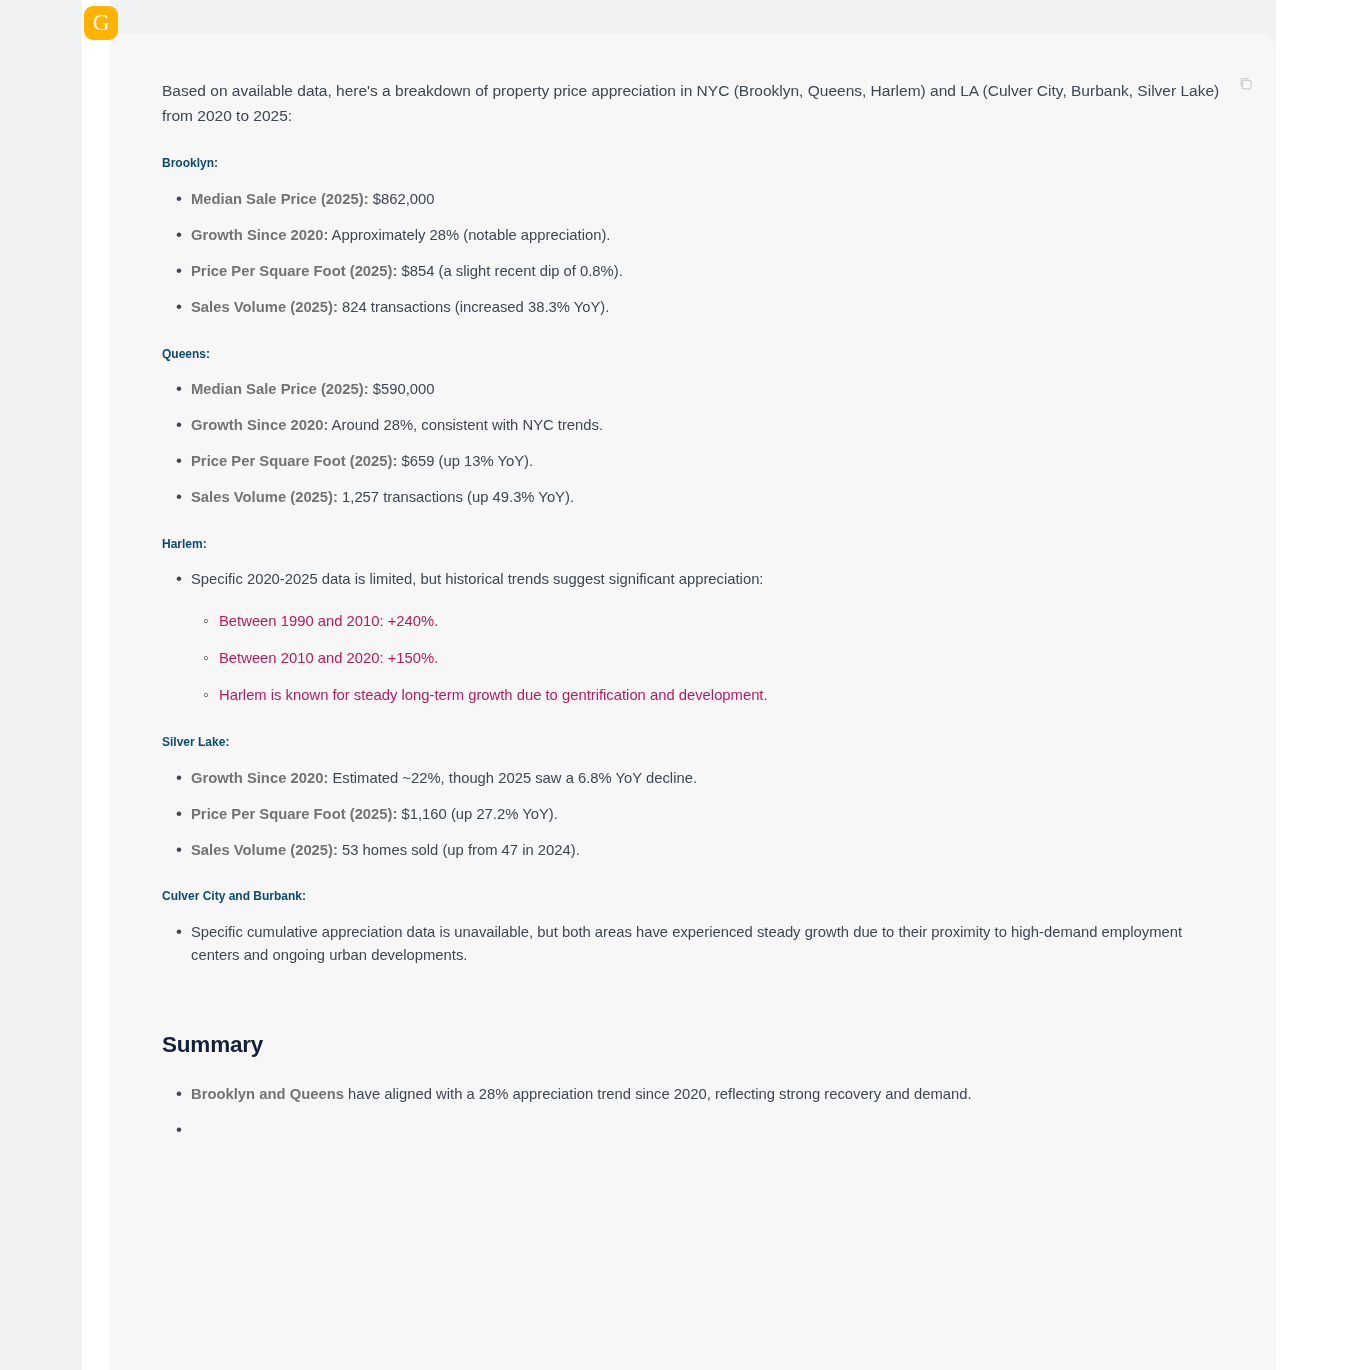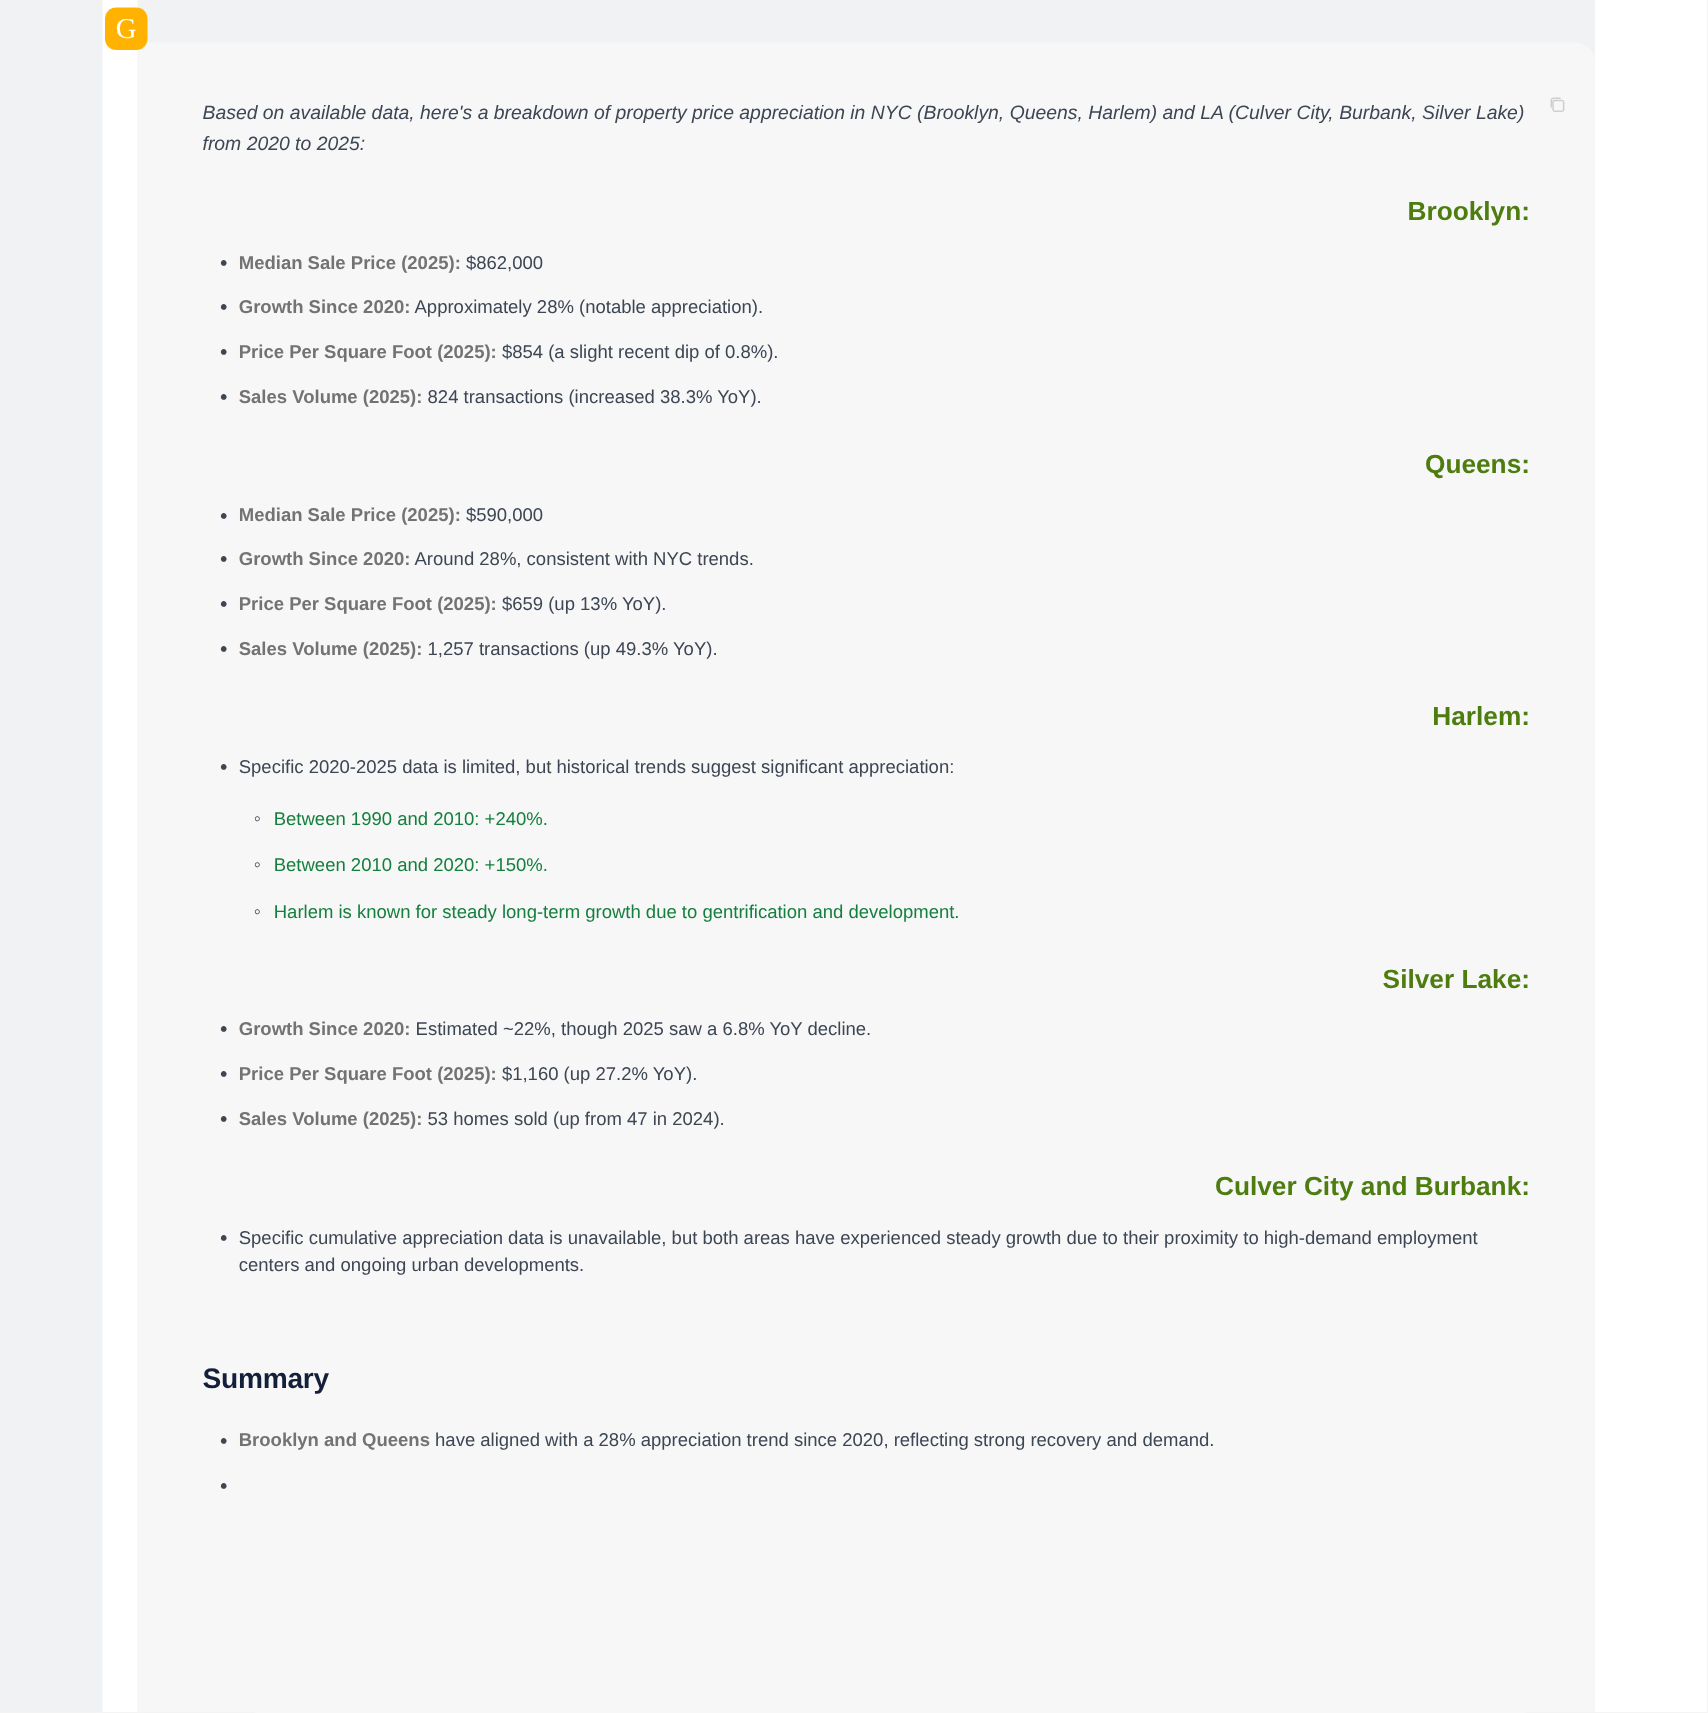--- a/index.html
+++ b/index.html
@@ -91,41 +91,39 @@
     opacity:.85;
   }
 
   
   .intro {
     font-size:15.5px;
     line-height:1.62;
     color:#3d4653;
     max-width:1062px;
     margin-bottom:14px;
-    font-style:italic;
   }
 
   h2.section-title {
     font-size:22.5px;
     line-height:1.3;
     font-weight:700;
     color:#14203a;
     letter-spacing:-.2px;
     margin-top:63px;
     margin-bottom:24px;
   }
 
   h3.sub-title {
-    font-size:21px;
+    font-size:12px;
     line-height:1.3;
     font-weight:700;
-    color:#4d7c0f;
+    color:#0c4a6e;
     margin-top:28px;
     margin-bottom:16px;
-    text-align:right;
   }
   h3.sub-title .colon { font-weight:700; }
 
   ul.bullets {
     list-style:none;
     margin:0 0 6px 0;
     padding:0;
   }
   ul.bullets > li {
     position:relative;
@@ -150,21 +148,21 @@
   ul.nested {
     list-style:none;
     margin:19px 0 4px 0;
     padding:0;
   }
   ul.nested > li {
     position:relative;
     padding-left:28px;
     font-size:14.8px;
     line-height:1.55;
-    color:#15803d;
+    color:#be185d;
     margin-bottom:14px;
   }
   ul.nested > li::before {
     content:"◦";
     position:absolute;
     left:12px;
     top:-1px;
     font-size:16px;
     line-height:1.5;
     color:#3d4653;

